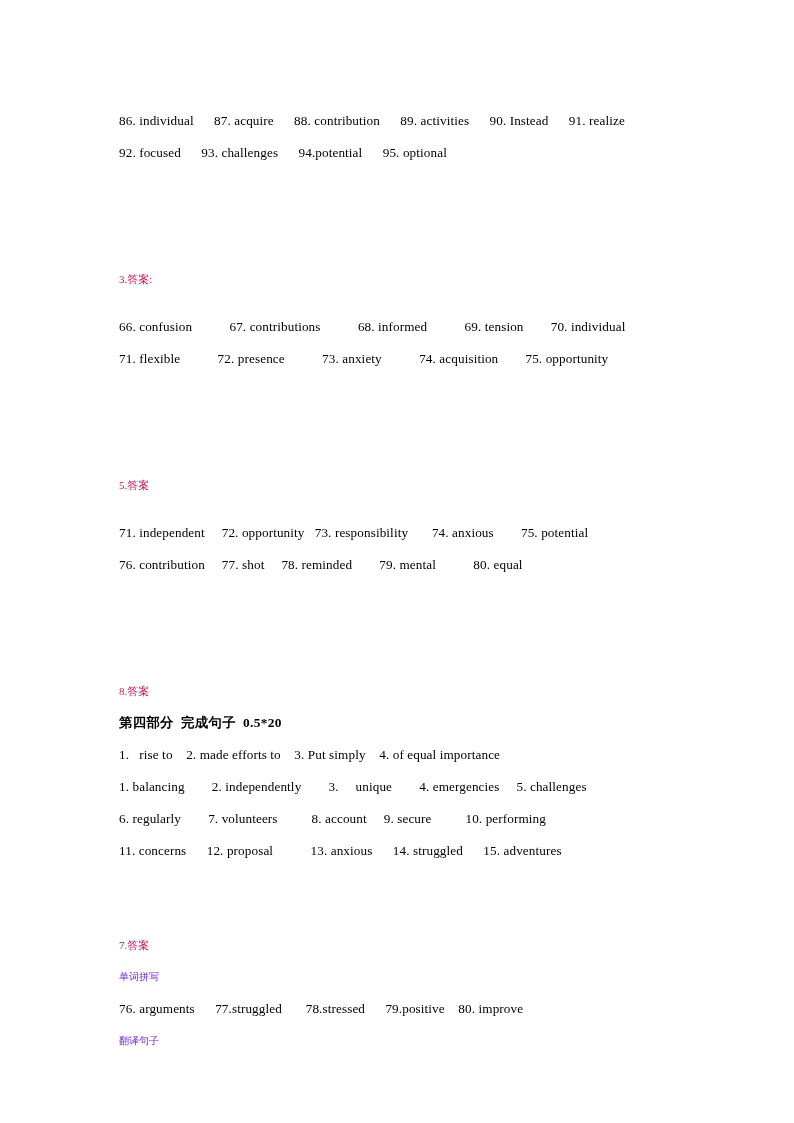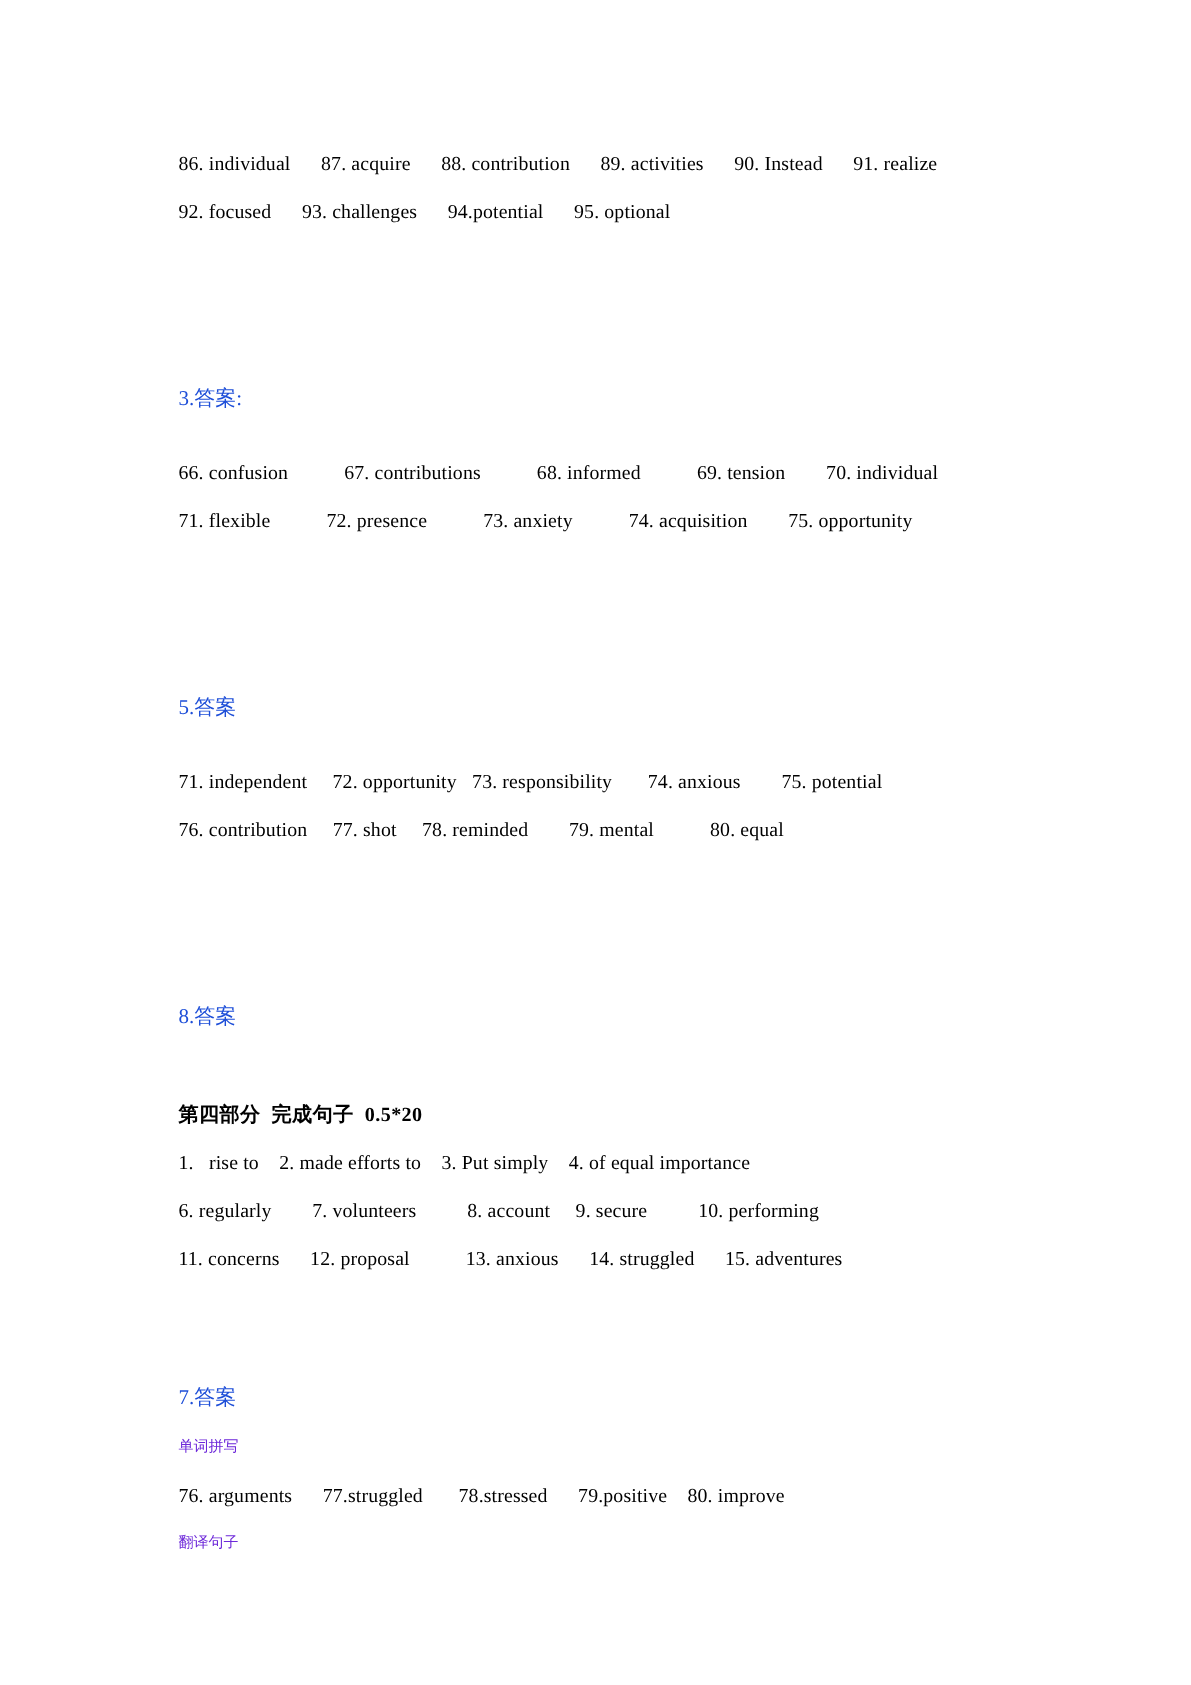--- a/index.html
+++ b/index.html
@@ -14,21 +14,21 @@
     position: relative;
     overflow: hidden;
     font-family: "Liberation Serif", "DejaVu Serif", serif;
     color: #000000;
     -webkit-font-smoothing: antialiased;
   }
 
   .page {
     position: absolute;
     left: 0;
-    top: 4px;
+    top: 16px;
     width: 794px;
     height: 800px;
     background: #ffffff;
   }
 
   .content {
     position: absolute;
     left: 119px;
     top: 89px;
     width: 560px;
@@ -38,36 +38,35 @@
   .line {
     font-size: 13.2px;
     line-height: 32px;
     height: 32px;
     white-space: pre;
     color: #000000;
     letter-spacing: 0.1px;
   }
 
   .cn-head {
-    font-size: 14px;
+    font-size: 11px;
     line-height: 32px;
     height: 32px;
     white-space: pre;
-    color: #1d4ed8;
+    color: #be185d;
   }
 
   .cn-head-bold {
     font-size: 13.4px;
     line-height: 32px;
     height: 32px;
     white-space: pre;
     font-weight: bold;
     color: #000000;
     letter-spacing: 0.3px;
-    margin-top: 32px;
   }
 
   .cn-sub {
     font-size: 10px;
     line-height: 32px;
     height: 32px;
     white-space: pre;
     color: #6d28d9;
   }
 
@@ -111,20 +110,21 @@
       <div class="line">76. contribution     77. shot     78. reminded        79. mental           80. equal</div>
     </div>
 
     <div class="gap-lg"></div>
     <div class="gap-md"></div>
 
     <div class="block">
       <div class="cn-head">8.答案</div>
       <div class="cn-head-bold">第四部分  完成句子  0.5*20</div>
       <div class="line">1.   rise to    2. made efforts to    3. Put simply    4. of equal importance</div>
+      <div class="line">1. balancing        2. independently        3.     unique        4. emergencies     5. challenges</div>
       <div class="line">6. regularly        7. volunteers          8. account     9. secure          10. performing</div>
       <div class="line">11. concerns      12. proposal           13. anxious      14. struggled      15. adventures</div>
     </div>
 
     <div class="gap-lg"></div>
 
     <div class="block">
       <div class="cn-head">7.答案</div>
       <div class="cn-sub">单词拼写</div>
       <div class="line">76. arguments      77.struggled       78.stressed      79.positive    80. improve</div>

